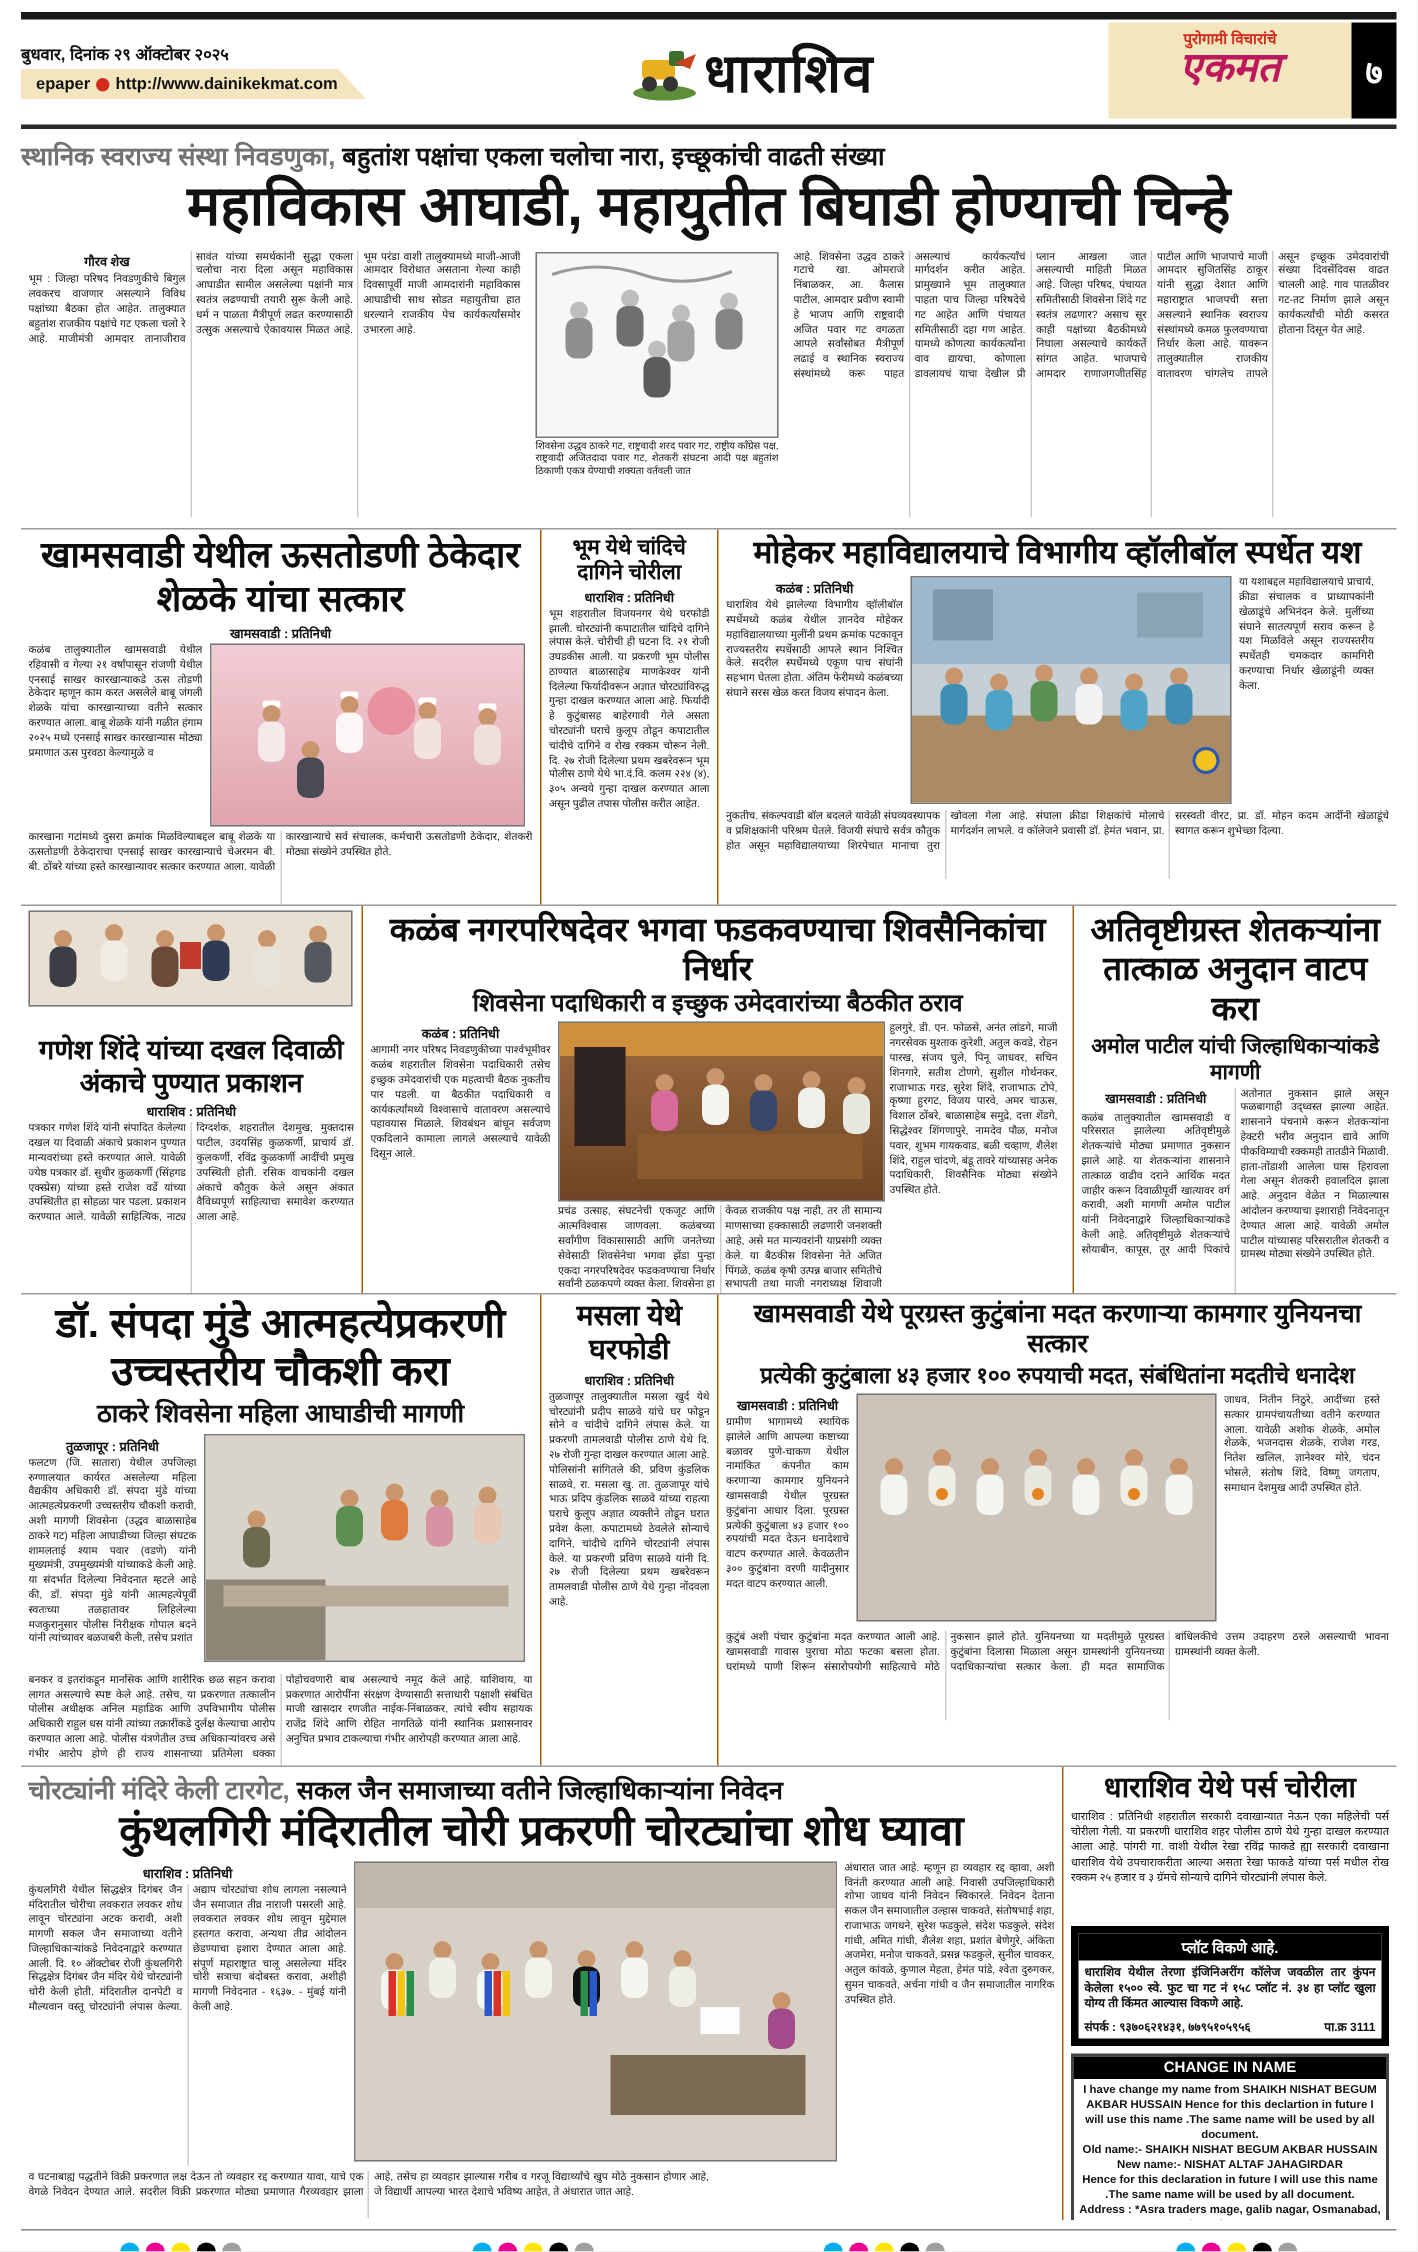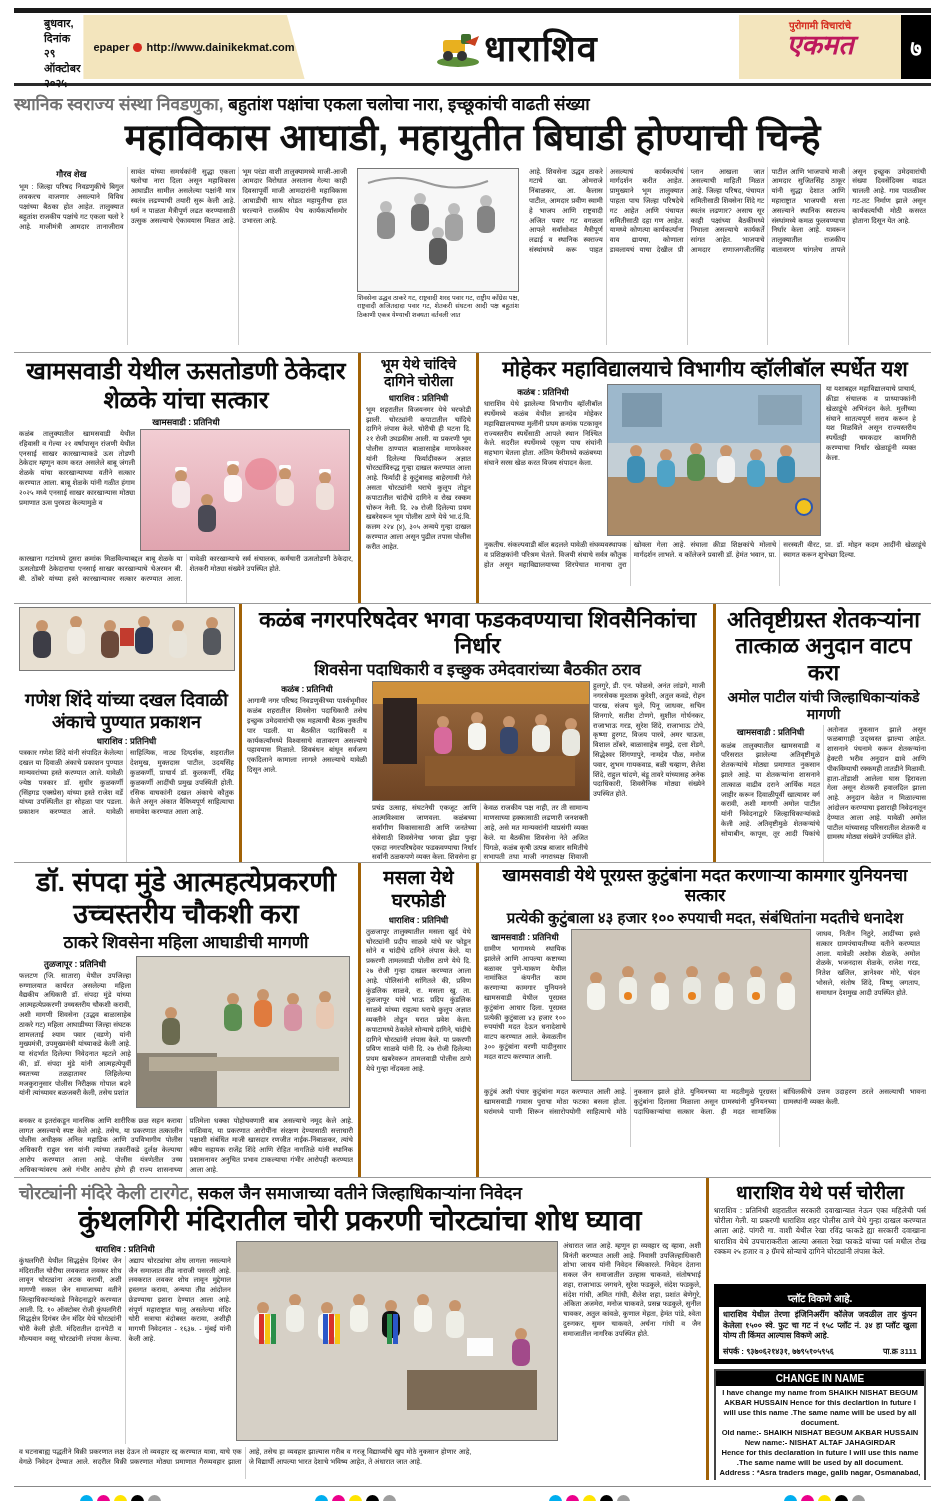--- a/index.html
+++ b/index.html
@@ -1,21 +1,21 @@
 <!DOCTYPE html>
 <html><head>
 <meta charset="utf-8">
 <style>
   html,body{margin:0;padding:0;background:#e9e9e9;}
   #sheet{position:relative;width:945px;height:1501px;margin:0 auto;background:#fff;
     font-family:"Liberation Sans","DejaVu Sans",sans-serif;color:#111;overflow:hidden;}
   
   .topbar{height:5px;background:#1a1a1a;margin:8px 14px 0 14px;}
   .hdr{display:flex;align-items:stretch;justify-content:space-between;height:64px;margin:2px 14px 0 14px;}
-  .hdr-left{width:250px;display:flex;flex-direction:row;justify-content:flex-start;gap:3px;margin-left:30px;}
+  .hdr-left{width:250px;display:flex;flex-direction:column;justify-content:center;gap:3px;}
   .dateline{font-size:11px;font-weight:bold;}
   .epaper{background:#f3e5bd;clip-path:polygon(0 0,92% 0,100% 100%,0 100%);
     font-size:11px;font-weight:bold;padding:4px 10px;width:210px;display:flex;align-items:center;gap:4px;}
   .epdot{width:9px;height:9px;border-radius:50%;background:#d42b1f;display:inline-block;}
   .hdr-center{display:flex;align-items:center;gap:3px;}
   .masthead{font-size:36px;font-weight:bold;letter-spacing:1px;}
   .hdr-right{display:flex;align-items:stretch;}
   .brandbox{background:#f3e5bd;width:150px;text-align:center;padding:3px 6px;}
   .tagline{color:#d42b1f;font-size:10px;font-weight:bold;}
   .brand{color:#be185d;font-size:27px;font-weight:bold;font-style:italic;font-family:"Liberation Serif","DejaVu Serif",serif;line-height:1;}
@@ -28,21 +28,21 @@
   .hl{font-weight:bold;text-align:center;line-height:1.22;color:#0c0c0c;}
   .sub{font-weight:bold;text-align:center;line-height:1.2;}
   .byline{font-size:8.5px;font-weight:bold;text-align:center;margin:2px 0;}
   
   .bt{font-size:7px;line-height:1.4;text-align:justify;color:#151515;column-gap:7px;column-rule:1px solid #ccc;overflow:hidden;}
   .c1{column-count:1}.c2{column-count:2}.c3{column-count:3}.c5{column-count:5}
   .cap{font-size:6.6px;line-height:1.35;text-align:justify;color:#151515;}
   
   .row{display:flex;margin:0 14px;border-top:1px solid #999;}
   .sec{overflow:hidden;padding:3px 5px;box-sizing:border-box;}
-  .vr{border-right:3px solid #a16207;}
+  .vr{border-right:1px solid #a16207;}
   .hstack{display:flex;gap:5px;}
   
   .ph{display:block;border:1px solid #777;background:#ddd;}
   
   .adbox{border:5px solid #000000;margin-top:4px;}
   .adbar{background:#000;color:#fff;font-size:10px;font-weight:bold;text-align:center;padding:2px 0;}
   .adbody{font-size:8px;font-weight:bold;line-height:1.35;padding:3px 4px;text-align:justify;}
   .adfoot{display:flex;justify-content:space-between;font-size:8px;font-weight:bold;padding:0 4px 3px 4px;}
   .cn{border:2px solid #444;margin-top:5px;}
   .cnbody{font-size:7.6px;font-weight:bold;text-align:center;line-height:1.32;padding:2px 3px;}

